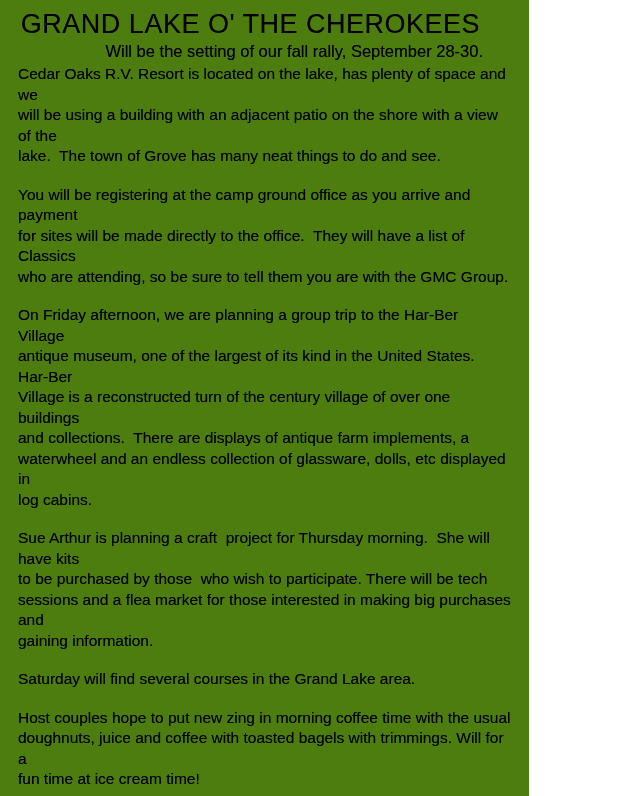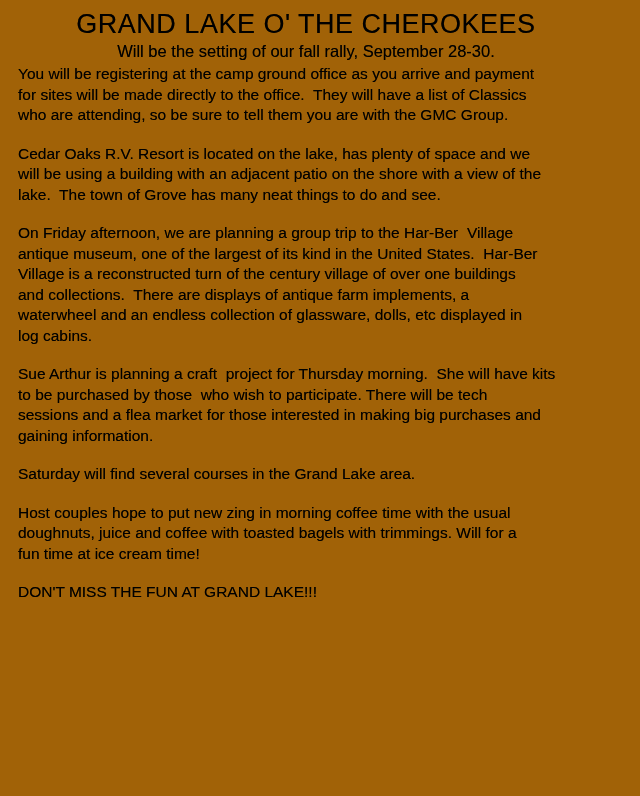--- a/index.html
+++ b/index.html
@@ -2,23 +2,23 @@
 <html><head>
 <meta charset="utf-8">
 <style>
   html, body {
     margin: 0;
     padding: 0;
     background: #ffffff;
   }
   .page {
     position: relative;
-    width: 640px;
+    width: 529px;
     height: 796px;
-    background: #a16207;
+    background: #4d7c0f;
     color: #000000;
     font-family: "Liberation Sans", "DejaVu Sans", sans-serif;
     overflow: hidden;
     box-sizing: border-box;
     padding: 8px 18px 0 18px;
     
     text-shadow: 0 0 0.4px rgba(0,0,0,0.55);
   }
   .header {
     text-align: center;
@@ -29,20 +29,21 @@
     line-height: 32px;
     font-weight: 400;
     letter-spacing: 0.5px;
     white-space: nowrap;
   }
   .subtitle {
     font-size: 16.5px;
     line-height: 20px;
     margin-top: 1px;
     white-space: nowrap;
+    text-align: right;
   }
   .bodytext {
     margin-top: 3px;
     font-size: 15.5px;
     line-height: 20.5px;
   }
   .para {
     margin: 0 0 18px 0;
     white-space: pre-wrap; 
   }
@@ -53,26 +54,26 @@
 </head>
 <body>
 
 <div class="page">
   <div class="header">
     <div class="title">GRAND LAKE O' THE CHEROKEES</div>
     <div class="subtitle">Will be the setting of our fall rally, September 28-30.</div>
   </div>
 
   <div class="bodytext">
+    <p class="para">Cedar Oaks R.V. Resort is located on the lake, has plenty of space and we
+will be using a building with an adjacent patio on the shore with a view of the
+lake.  The town of Grove has many neat things to do and see.</p>
     <p class="para">You will be registering at the camp ground office as you arrive and payment
 for sites will be made directly to the office.  They will have a list of Classics
 who are attending, so be sure to tell them you are with the GMC Group.</p>
-    <p class="para">Cedar Oaks R.V. Resort is located on the lake, has plenty of space and we
-will be using a building with an adjacent patio on the shore with a view of the
-lake.  The town of Grove has many neat things to do and see.</p>
     <p class="para">On Friday afternoon, we are planning a group trip to the Har-Ber  Village
 antique museum, one of the largest of its kind in the United States.  Har-Ber
 Village is a reconstructed turn of the century village of over one buildings
 and collections.  There are displays of antique farm implements, a
 waterwheel and an endless collection of glassware, dolls, etc displayed in
 log cabins.</p>
     <p class="para">Sue Arthur is planning a craft  project for Thursday morning.  She will have kits
 to be purchased by those  who wish to participate. There will be tech
 sessions and a flea market for those interested in making big purchases and
 gaining information.</p>

